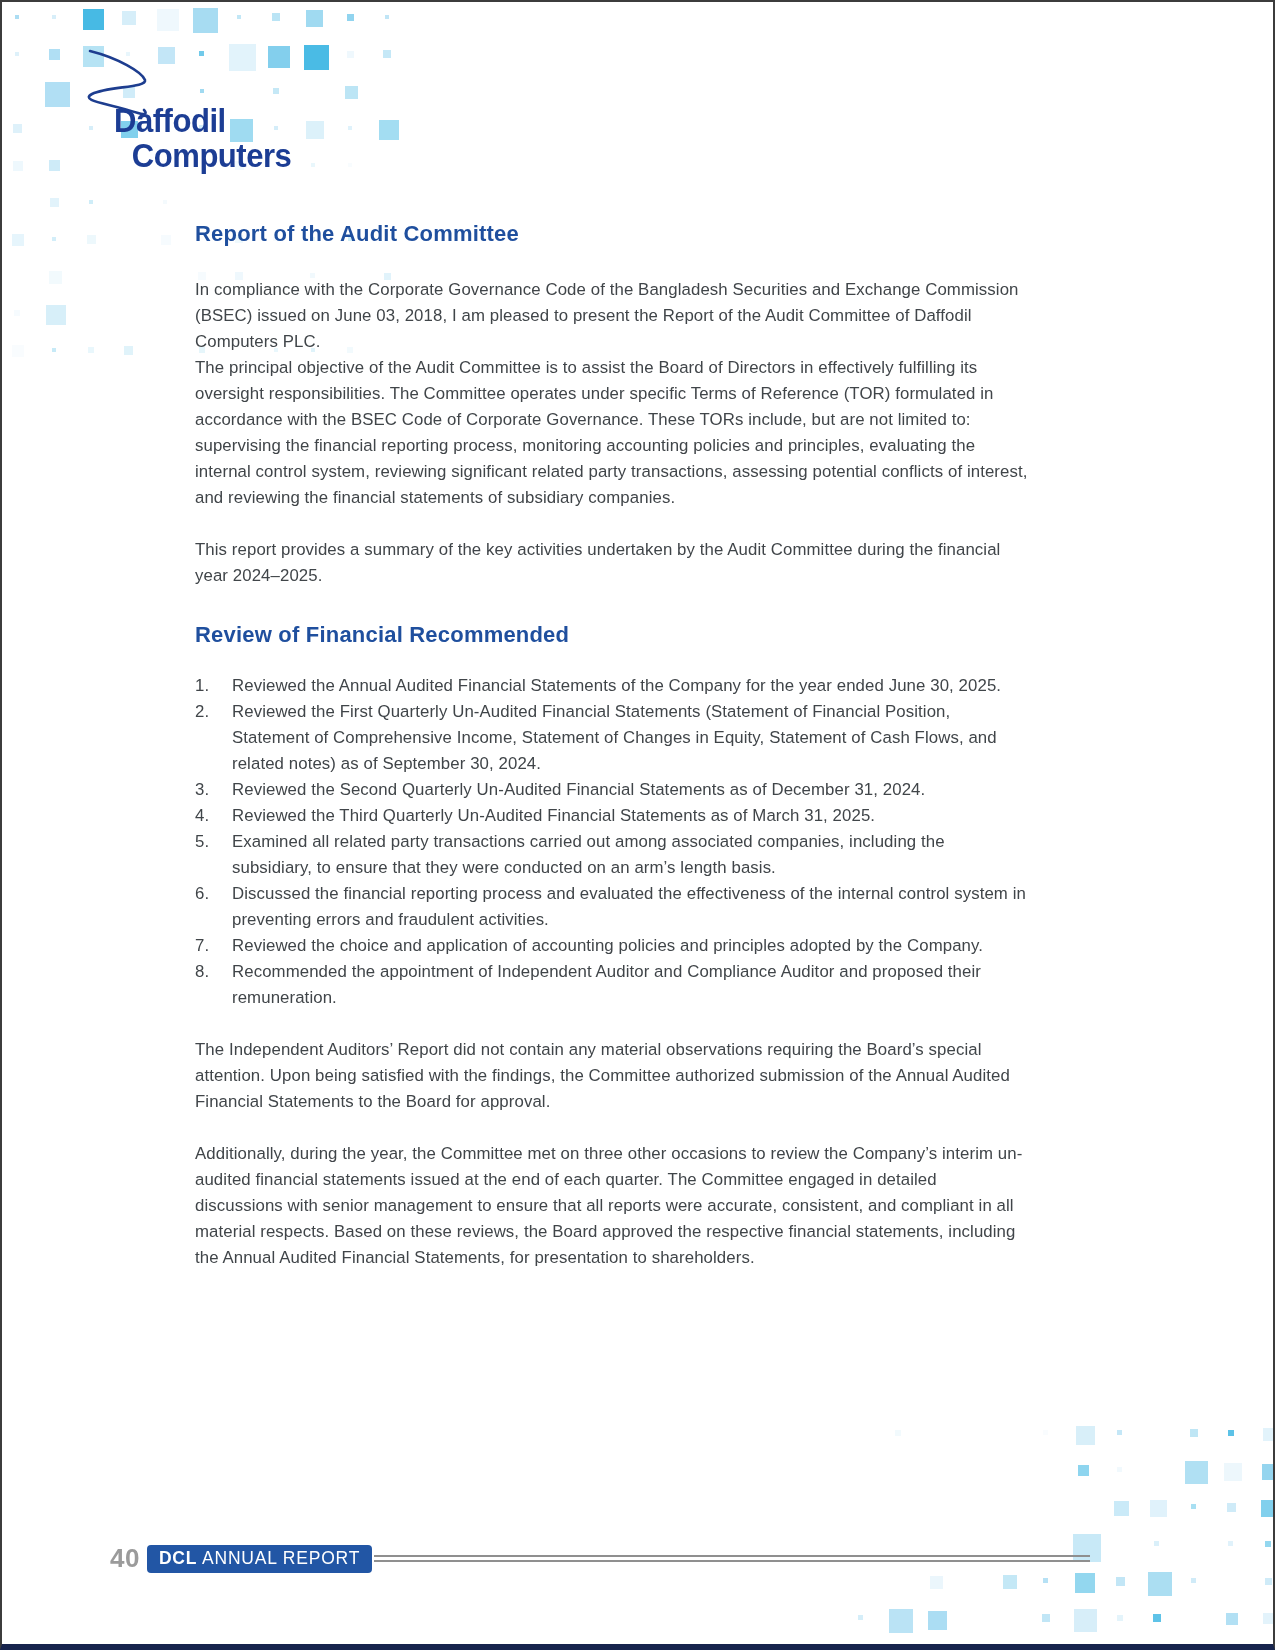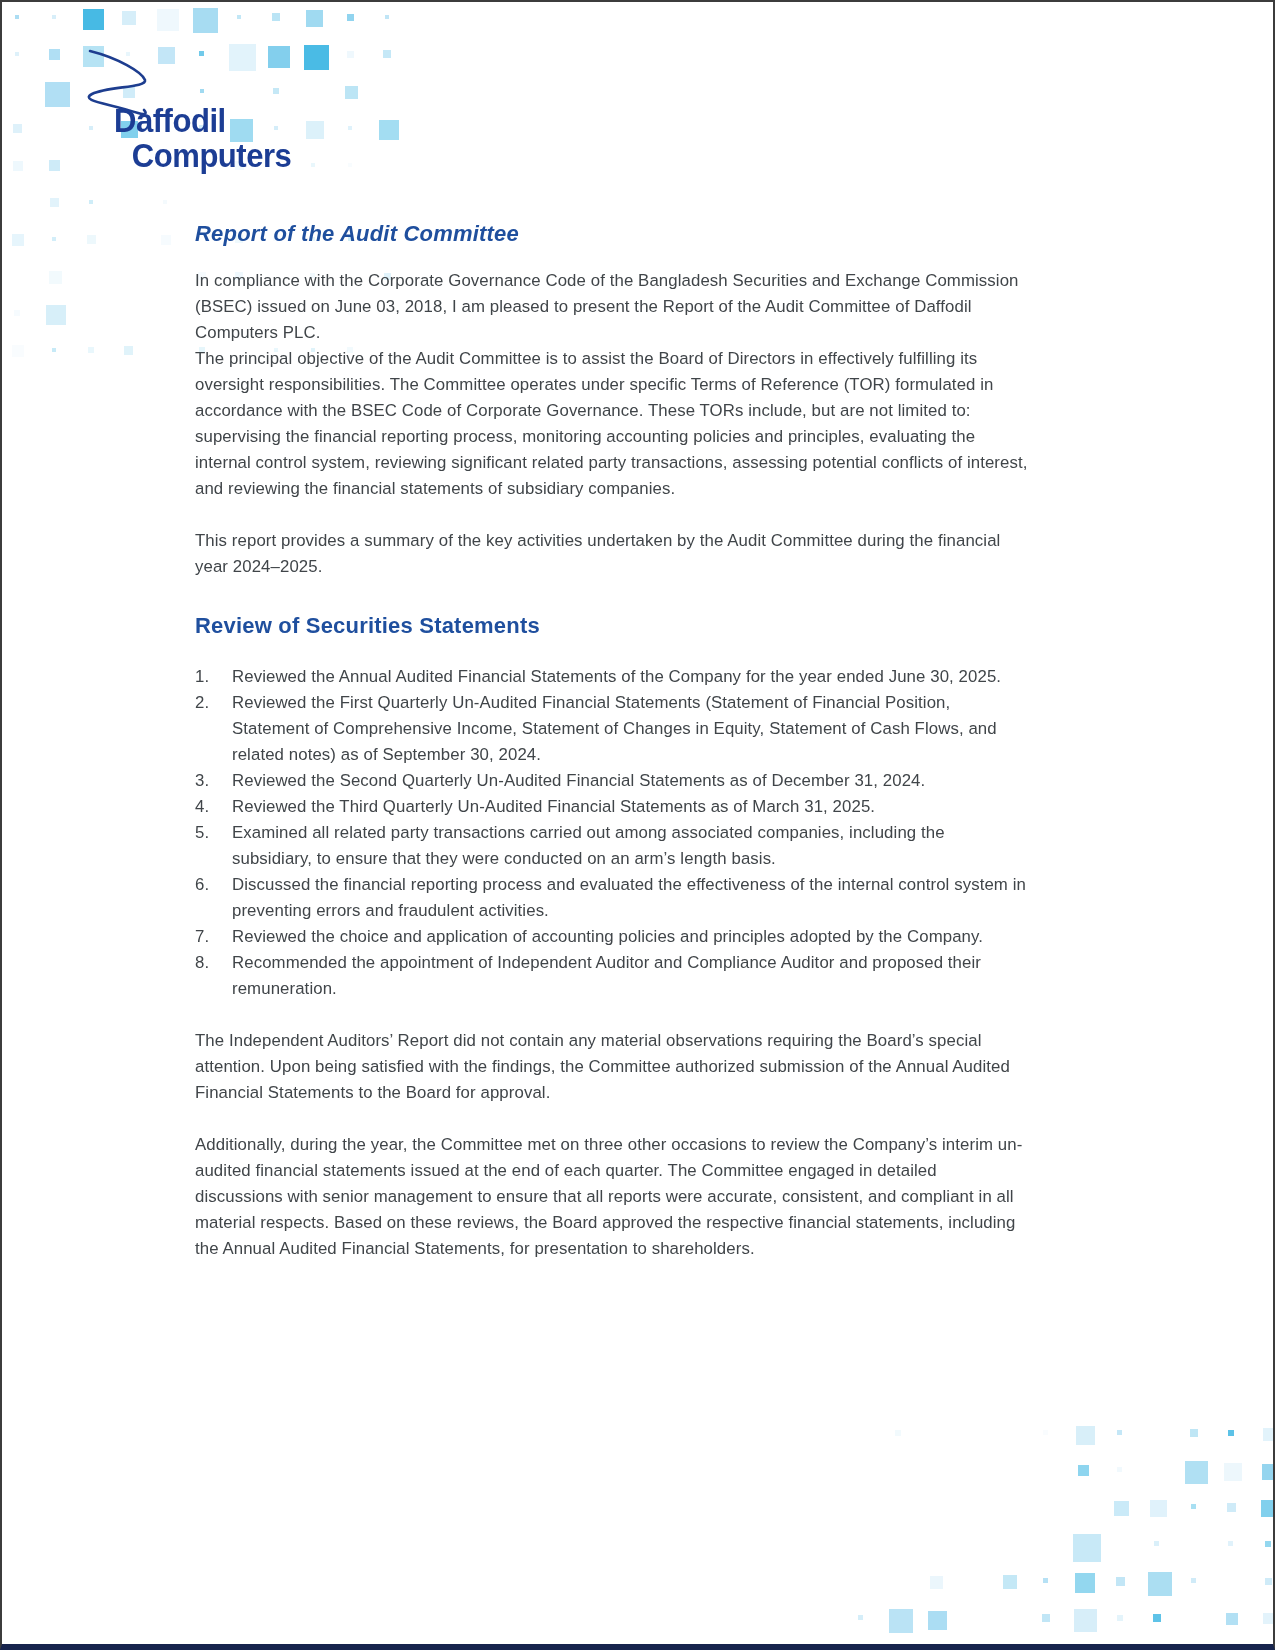--- a/index.html
+++ b/index.html
@@ -25,21 +25,21 @@
   .logo-line2{font-size:33px;letter-spacing:-0.5px;margin-left:19px;margin-top:2px;}
   
   .content{
     position:absolute;left:193px;top:220px;width:833px;
     color:#404549;font-size:16.8px;line-height:26px;letter-spacing:0.1px;
   }
   .content h1,.content h2{
     color:#1f4f9e;font-size:22px;line-height:24px;letter-spacing:0.2px;
     font-weight:bold;margin:0;
   }
-  .content h1{margin-bottom:22px;font-style:italic;}
+  .content h1{margin-bottom:31px;}
   .content h2{margin-top:34px;margin-bottom:26px;}
   .content p{margin:0;}
   .content p.gap{margin-top:26px;}
   ol.review-list{list-style:none;margin:0;padding:0;}
   ol.review-list li{display:flex;}
   ol.review-list .num{flex:0 0 37px;}
   ol.review-list .li-text{flex:1;}
   
   .footer{position:absolute;left:108px;top:1541px;width:980px;display:flex;align-items:center;}
   .page-number{color:#9b9b9b;font-size:26px;font-weight:bold;letter-spacing:0.5px;margin-right:7px;}
@@ -181,21 +181,21 @@
     </div>
   </div>
 
   <div class="content">
     <h1>Report of the Audit Committee</h1>
 
     <p>In compliance with the Corporate Governance Code of the Bangladesh Securities and Exchange Commission (BSEC) issued on June 03, 2018, I am pleased to present the Report of the Audit Committee of Daffodil Computers PLC.</p>
     <p>The principal objective of the Audit Committee is to assist the Board of Directors in effectively fulfilling its oversight responsibilities. The Committee operates under specific Terms of Reference (TOR) formulated in accordance with the BSEC Code of Corporate Governance. These TORs include, but are not limited to: supervising the financial reporting process, monitoring accounting policies and principles, evaluating the internal control system, reviewing significant related party transactions, assessing potential conflicts of interest, and reviewing the financial statements of subsidiary companies.</p>
     <p class="gap">This report provides a summary of the key activities undertaken by the Audit Committee during the financial year 2024–2025.</p>
 
-    <h2>Review of Securities Statements</h2>
+    <h2>Review of Financial Recommended</h2>
 
     <ol class="review-list">
       <li>
           <span class="num">1.</span>
           <span class="li-text">Reviewed the Annual Audited Financial Statements of the Company for the year ended June 30, 2025.</span>
         </li>
       <li>
           <span class="num">2.</span>
           <span class="li-text">Reviewed the First Quarterly Un-Audited Financial Statements (Statement of Financial Position, Statement of Comprehensive Income, Statement of Changes in Equity, Statement of Cash Flows, and related notes) as of September 30, 2024.</span>
         </li>
@@ -222,14 +222,19 @@
       <li>
           <span class="num">8.</span>
           <span class="li-text">Recommended the appointment of Independent Auditor and Compliance Auditor and proposed their remuneration.</span>
         </li>
     </ol>
 
     <p class="gap">The Independent Auditors’ Report did not contain any material observations requiring the Board’s special attention. Upon being satisfied with the findings, the Committee authorized submission of the Annual Audited Financial Statements to the Board for approval.</p>
     <p class="gap">Additionally, during the year, the Committee met on three other occasions to review the Company’s interim un-audited financial statements issued at the end of each quarter. The Committee engaged in detailed discussions with senior management to ensure that all reports were accurate, consistent, and compliant in all material respects. Based on these reviews, the Board approved the respective financial statements, including the Annual Audited Financial Statements, for presentation to shareholders.</p>
   </div>
 
+  <div class="footer">
+    <span class="page-number">40</span>
+    <span class="footer-badge"><span class="b">DCL</span><span> ANNUAL REPORT</span></span>
+    <span class="footer-rule"></span>
+  </div>
 
 </div>
 
 </body></html>

